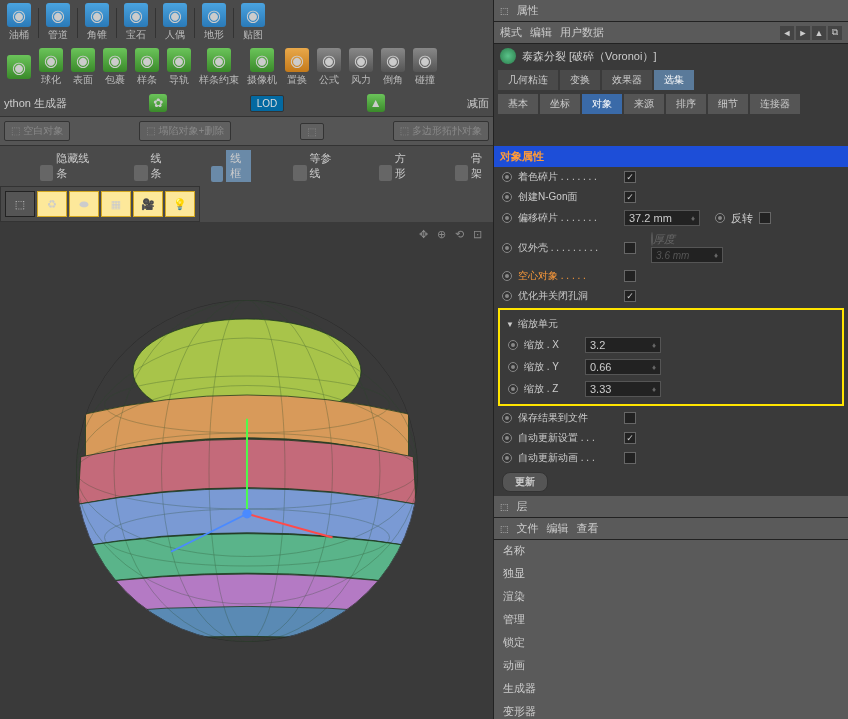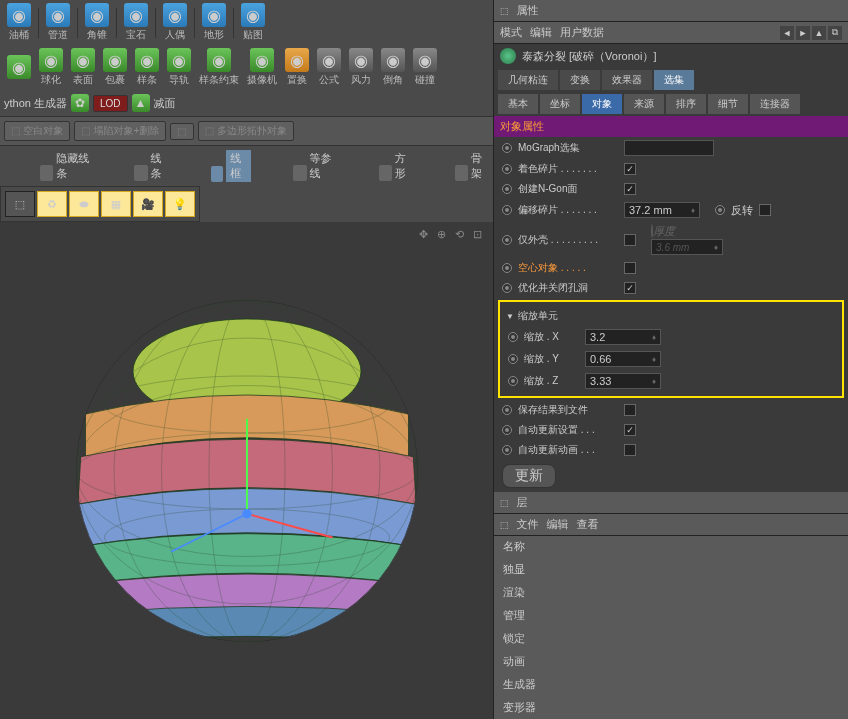--- a/index.html
+++ b/index.html
@@ -11,22 +11,22 @@
 .toolbar-row { display: flex; align-items: center; padding: 2px 4px; gap: 2px; }
 .tool-group { display: flex; flex-direction: column; align-items: center; gap: 1px; padding: 1px 3px; }
 .tool-icon { width: 24px; height: 24px; display: flex; align-items: center; justify-content: center; font-size: 16px; border-radius: 3px; }
 .tool-icon.blue { background: linear-gradient(#4aa3df,#2a7ab8); }
 .tool-icon.green { background: linear-gradient(#6bc45a,#3a8a2a); }
 .tool-icon.orange { background: linear-gradient(#e8a84a,#c47a1a); }
 .tool-icon.gray { background: linear-gradient(#888,#555); }
 .tool-label { font-size: 10px; color: #bbb; }
 .divider-v { width: 1px; height: 30px; background: #333; margin: 0 2px; }
 
-.sub-toolbar { display: flex; align-items: center; gap: 4px; padding: 4px; background: #4a4a4a; border-bottom: 1px solid #333; }
-.sub-btn { padding: 2px 6px; background: #7f1d1d; border: 1px solid #333; border-radius: 2px; color: #ddd; font-size: 10px; }
+.sub-toolbar { display: flex; align-items: center; gap: 4px; padding: 4px; background: #4a4a4a; border-bottom: 1px solid #333; justify-content: space-between; }
+.sub-btn { padding: 2px 6px; background: #0369a1; border: 1px solid #333; border-radius: 2px; color: #ddd; font-size: 10px; }
 
 .mode-row { display: flex; align-items: center; gap: 6px; padding: 4px; background: #4a4a4a; }
 .mode-item { display: flex; align-items: flex-end; gap: 3px; color: #bbb; font-size: 10px; margin-left: 36px; }
 .mode-icon { width: 16px; height: 16px; background: #666; border-radius: 2px; }
 
 .small-tools { display: flex; gap: 2px; padding: 4px; border: 1px solid #333; background: #4a4a4a; width: fit-content; }
 .small-tool { width: 30px; height: 26px; background: #555; border: 1px solid #222; display: flex; align-items: center; justify-content: center; }
 .small-tool.sel { background: #fde89a; border-color: #d4a820; }
 
 .viewport { flex: 1; background: #3a3a3a; position: relative; display: flex; align-items: center; justify-content: center; }
@@ -40,39 +40,39 @@
 
 .obj-title { display: flex; align-items: center; gap: 6px; padding: 4px 6px; background: #3a3a3a; }
 .obj-icon { width: 16px; height: 16px; background: radial-gradient(#5ac48a,#2a7a4a); border-radius: 50%; }
 
 .tab-row { display: flex; gap: 2px; padding: 2px 4px; flex-wrap: wrap; }
 .tab { padding: 3px 10px; background: #555; font-size: 10px; }
 .tab.active { background: #3a6aa8; color: #fff; }
 .tab.sub { background: #4a4a4a; }
 .tab.sub.active { background: #5a7a9a; }
 
-.section-header { background: #701a75; padding: 3px 6px; color: #fd9a3a; font-weight: normal; font-size: 11px; }
+.section-header { background: #1d4ed8; padding: 3px 6px; color: #fd9a3a; font-weight: bold; font-size: 11px; margin-top: 30px; }
 
 .prop-row { display: flex; align-items: center; gap: 6px; padding: 3px 8px; }
 .prop-row .radio { width: 10px; height: 10px; border: 1px solid #888; border-radius: 50%; background: #333; position: relative; flex-shrink: 0; }
 .prop-row .radio::after { content: ""; position: absolute; inset: 2px; background: #888; border-radius: 50%; }
 .prop-label { width: 100px; font-size: 10px; color: #ccc; }
 .prop-label.orange { color: #fd9a3a; }
 .prop-input { background: #222; border: 1px solid #555; padding: 1px 4px; width: 90px; color: #ccc; font-size: 10px; height: 16px; }
 .prop-spinner { width: 76px; background: #222; border: 1px solid #555; padding: 1px 4px; color: #ccc; font-size: 10px; height: 16px; display: flex; align-items: center; justify-content: space-between; }
 .spinner-arrows { font-size: 8px; color: #666; }
 .checkbox { width: 12px; height: 12px; background: #222; border: 1px solid #666; display: flex; align-items: center; justify-content: center; font-size: 9px; color: #ccc; }
 .dimmed { color: #666; font-style: italic; }
 .dimmed .prop-spinner { color: #555; }
 
 .highlight-box { border: 2px solid #ffe400; padding: 4px 0; margin: 2px 4px; }
 .collapse-hdr { display: flex; align-items: center; gap: 4px; padding: 3px 6px; font-size: 10px; color: #ccc; }
 .collapse-hdr::before { content: "▼"; font-size: 8px; }
 
-.btn-update { background: #555; border: 1px solid #333; border-radius: 8px; padding: 2px 12px; margin: 4px 8px; width: fit-content; font-size: 14px; }
+.btn-update { background: #555; border: 1px solid #333; border-radius: 8px; padding: 2px 12px; margin: 4px 8px; width: fit-content; font-size: 10px; font-weight: bold; }
 
 .bottom-section { margin-top: auto; }
 .bottom-row { display: flex; gap: 8px; padding: 3px 6px; font-size: 10px; color: #bbb; flex-direction: column; }
 .bottom-row span { padding: 0 3px; }
 
 svg.sphere { width: 380px; height: 380px; }
 </style>
 </head>
 <body>
 
@@ -287,25 +287,20 @@
       <div class="tab ">基本</div>
       <div class="tab ">坐标</div>
       <div class="tab active">对象</div>
       <div class="tab ">来源</div>
       <div class="tab ">排序</div>
       <div class="tab ">细节</div>
       <div class="tab ">连接器</div>
     </div>
   <div class="section-header">对象属性</div>
   <div id="propsTop">
-      <div class="prop-row">
-        <div class="radio"></div>
-        <span class="prop-label ">MoGraph选集</span>
-        <input class="prop-input" value="" style="">
-      </div>
     </div>
   <div style="height:6px"></div>
   <div id="propsMid">
       <div class="prop-row">
         <div class="radio"></div>
         <span class="prop-label ">着色碎片 . . . . . . .</span>
         <div class="checkbox">✓</div>
       </div>
       <div class="prop-row">
         <div class="radio"></div>

